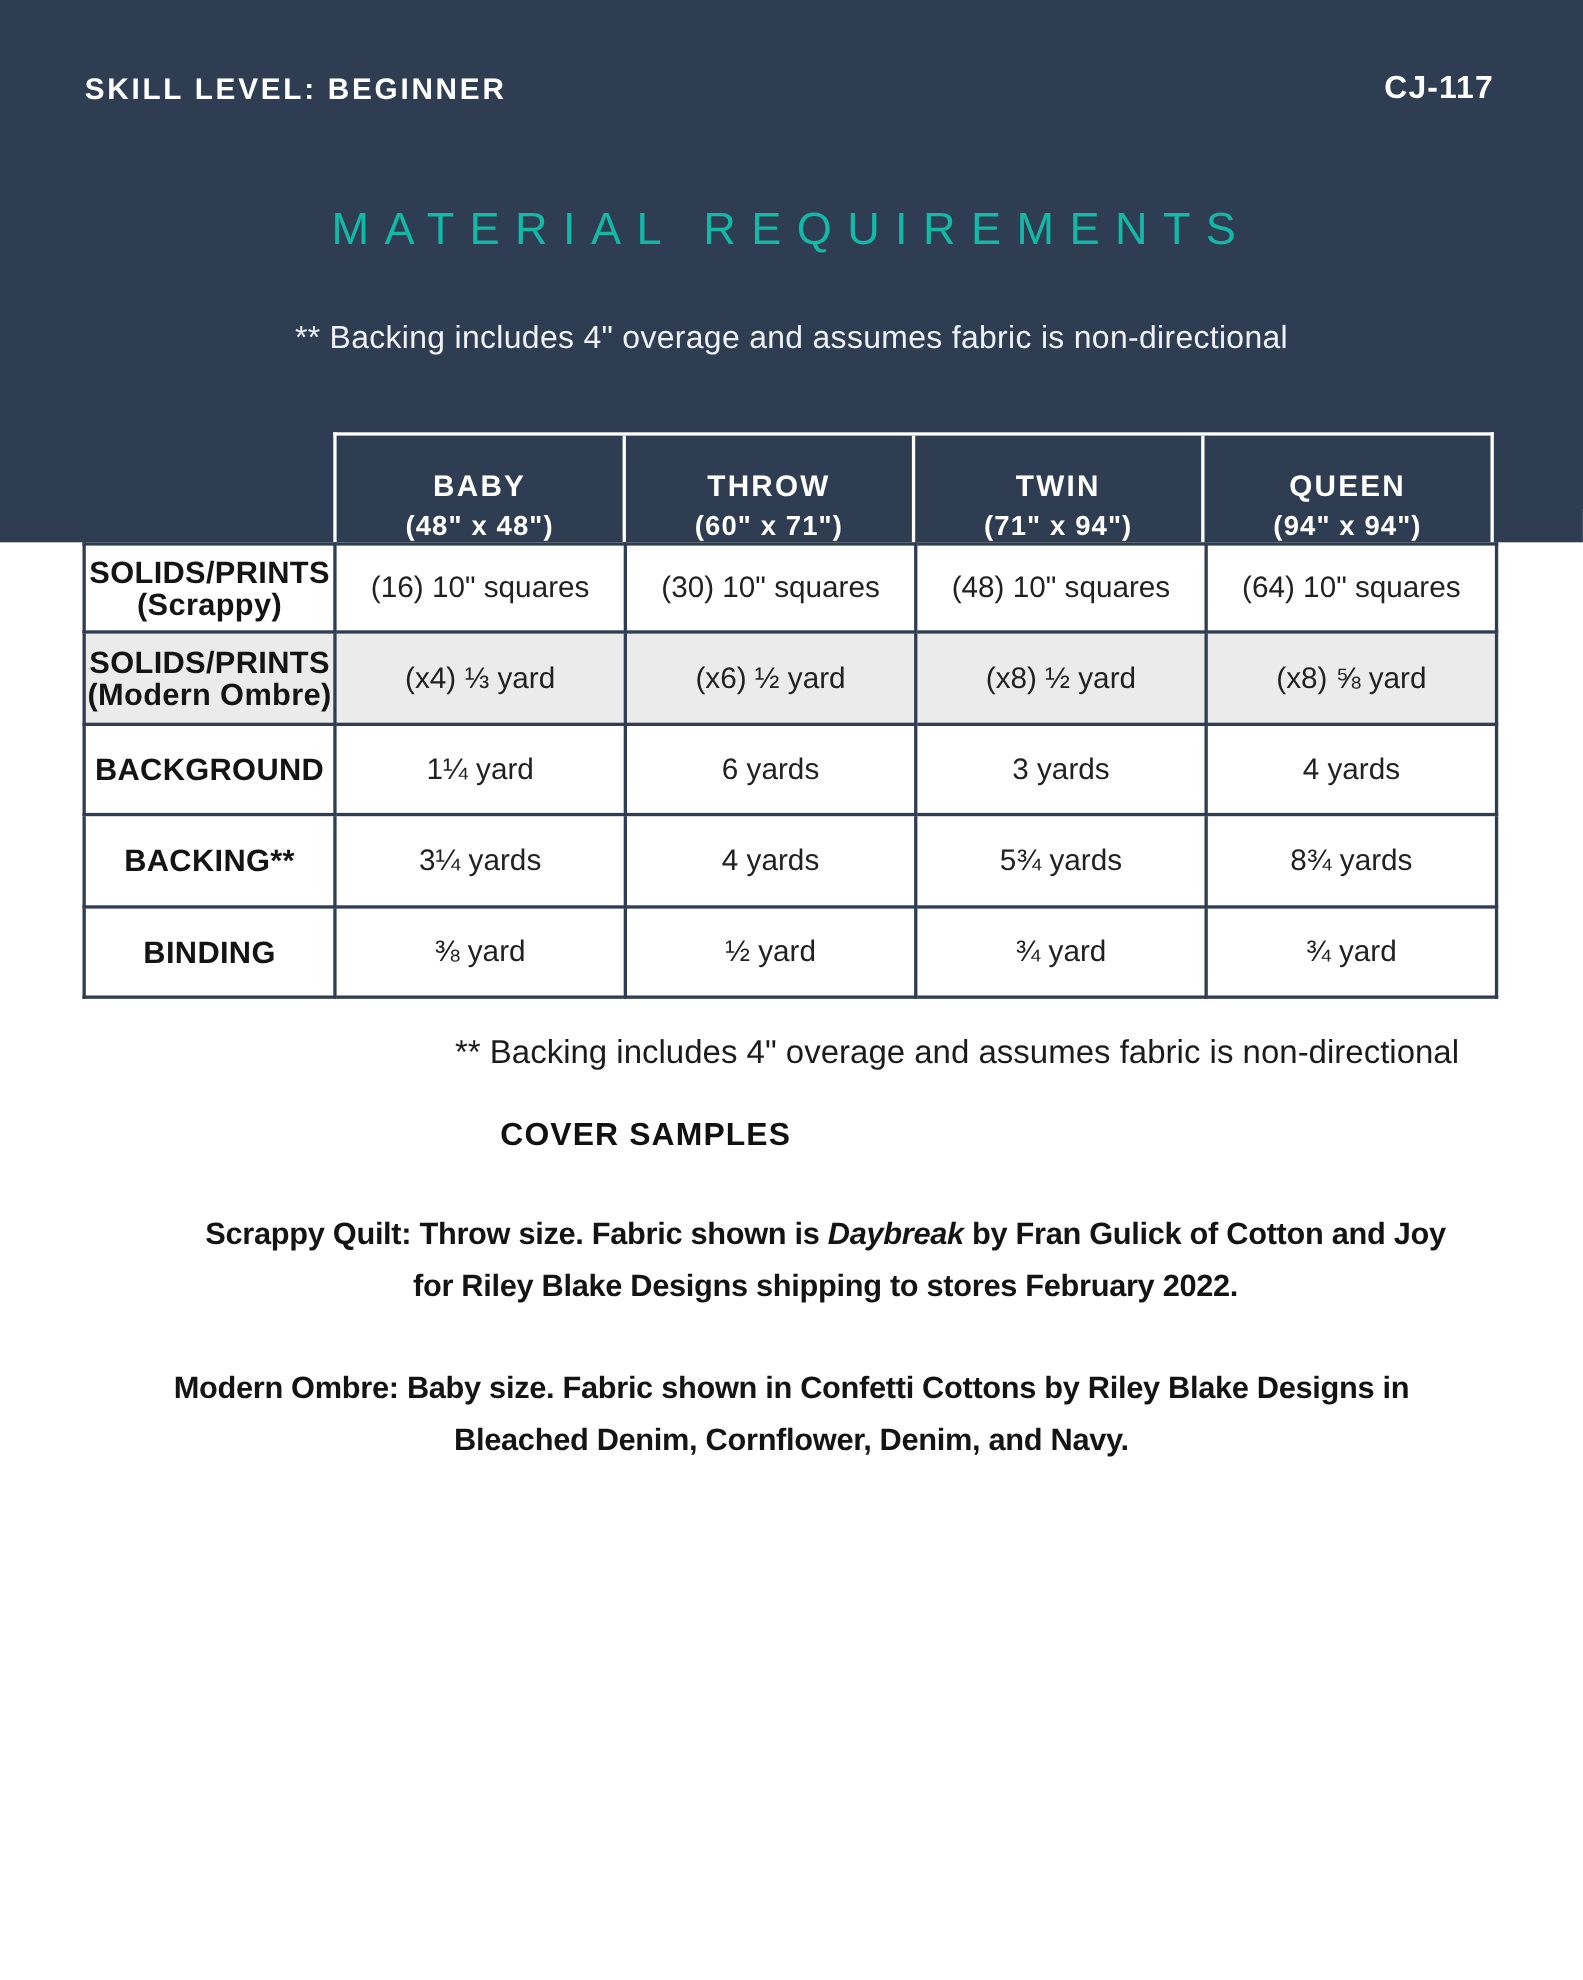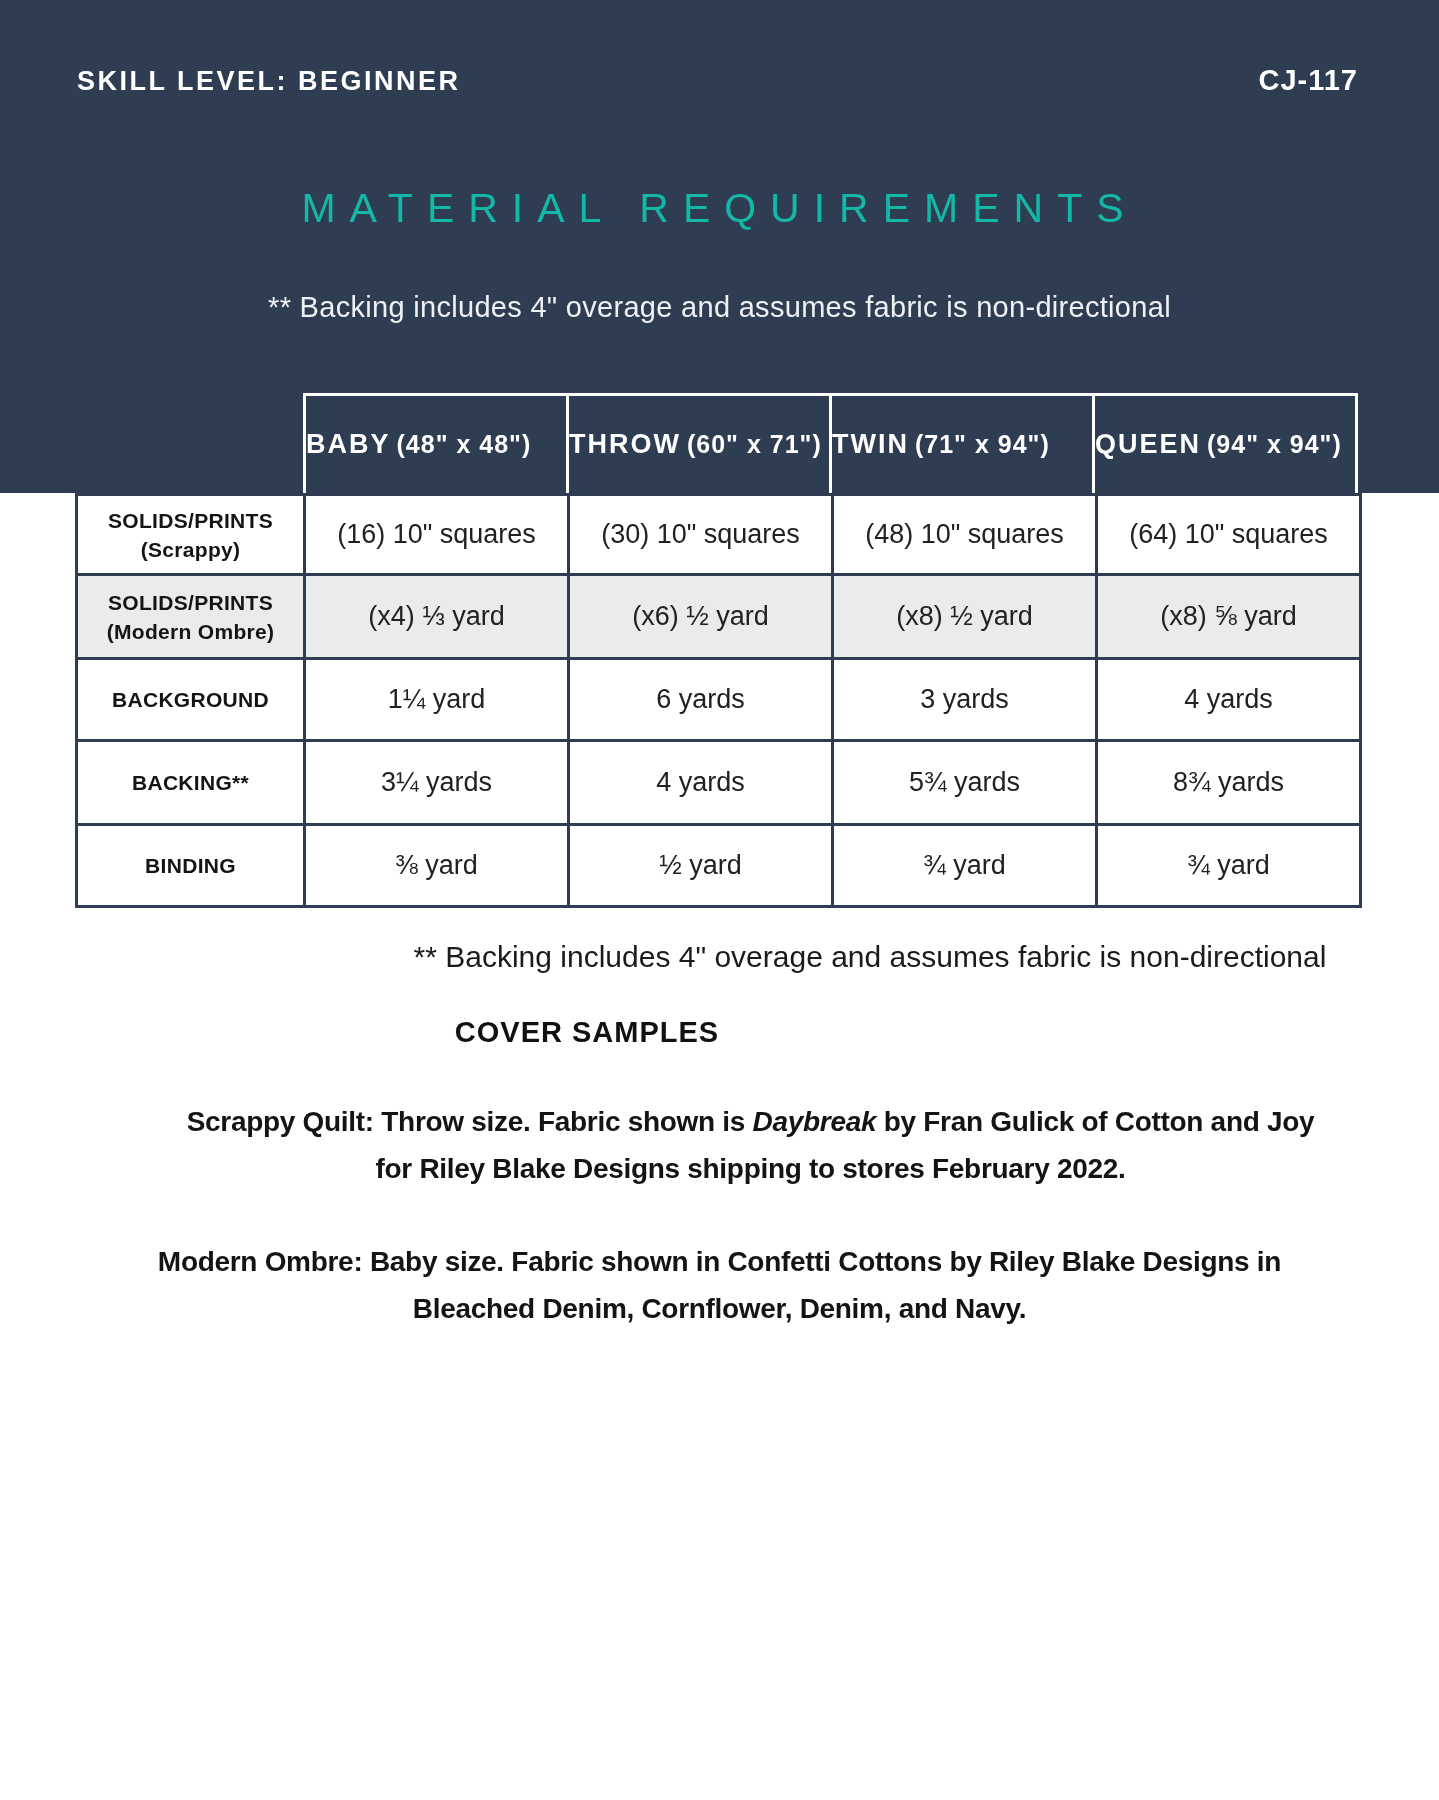--- a/index.html
+++ b/index.html
@@ -43,43 +43,43 @@
 
   
   .thead {
     position: absolute; left: 303px; top: 393px;
     width: 1055px; height: 100px;
     display: flex;
     border: 3px solid #ffffff; border-bottom: none;
   }
   .thcell {
     flex: 1 1 0;
-    display: flex; flex-direction: row;
-    justify-content: flex-start; align-items: center;
+    display: flex; flex-direction: column;
+    justify-content: flex-end; align-items: center;
     border-right: 3px solid #ffffff;
     color: #ffffff; gap: 6px;
   }
   .thcell:last-child { border-right: none; }
   .thname { font-size: 27px; font-weight: 700; letter-spacing: 2px; }
   .thsize { font-size: 25px; font-weight: 700; letter-spacing: 1px; }
 
   
   .mtable {
     position: absolute; left: 75px; top: 493px;
     width: 1284px;
     border-collapse: collapse; table-layout: fixed;
   }
   .mtable th, .mtable td {
     border: 3px solid #2e3d52;
     text-align: center; vertical-align: middle;
     padding: 0; background: #ffffff;
   }
   .mtable td { font-size: 27px; font-weight: 400; color: #212121; }
   .mtable th {
-    font-size: 21px; line-height: 29px;
+    font-size: 28px; line-height: 29px;
     font-weight: 700; color: #141414; letter-spacing: 0.3px;
   }
   .mtable tr.r0 { height: 80px; }
   .mtable tr.r1 { height: 84px; }
   .mtable tr.r2 { height: 82px; }
   .mtable tr.r3 { height: 84px; }
   .mtable tr.r4 { height: 82px; }
   .mtable tr.shaded th, .mtable tr.shaded td { background: #ebebeb; }
   .sublabel:empty { display: none; }
 

